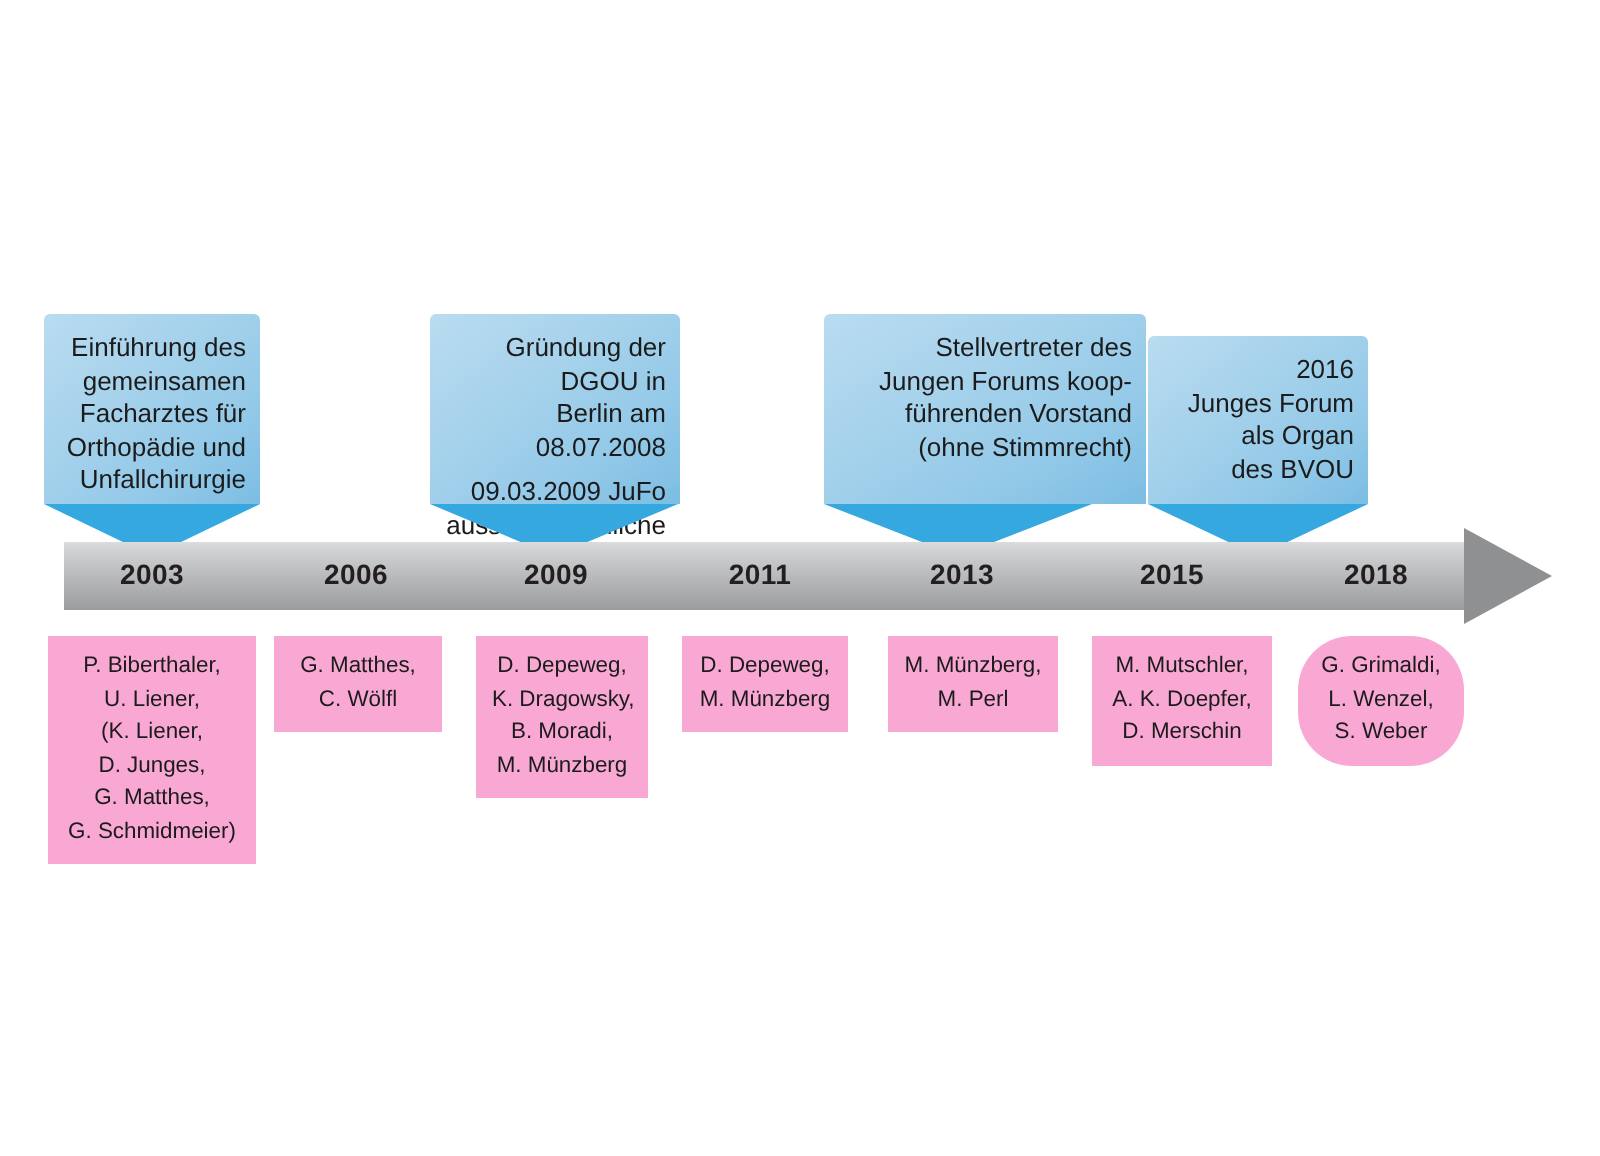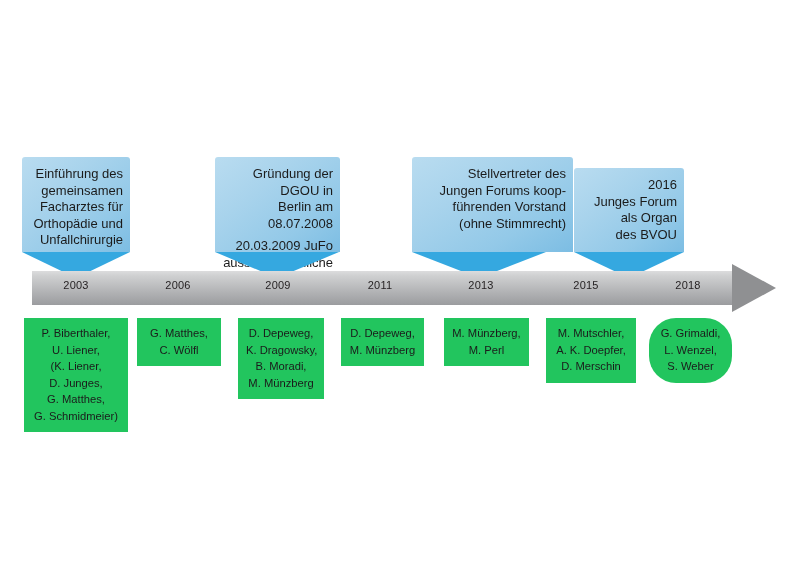--- a/index.html
+++ b/index.html
@@ -46,22 +46,22 @@
     border-top: 24px solid transparent;
     border-bottom: 24px solid transparent;
     border-left: 44px solid #8f9092;
   }
 
   .year-label {
     position: absolute;
     top: 279px;
     width: 86px;
     text-align: center;
-    font-size: 11px;
-    font-weight: normal;
+    font-size: 14px;
+    font-weight: bold;
     color: #231f20;
     letter-spacing: 0.2px;
   }
 
   
   .callout {
     position: absolute;
   }
   .callout .callout-body {
     background: linear-gradient(to bottom right, #b9dcf0 0%, #a8d3ec 35%, #93c9e8 72%, #7cbde3 100%);
@@ -95,21 +95,21 @@
   .callout .callout-point.w125::before { border-left-width: 62.5px; border-right-width: 62.5px; }
   .callout .callout-point.w135::before { border-left-width: 67.5px; border-right-width: 67.5px; }
   .callout .callout-point.w110::before { border-left-width: 55px; border-right-width: 55px; }
 
   .callout-line { display: block; }
   .callout-gap { display: block; height: 6px; }
 
   
   .name-box {
     position: absolute;
-    background: #22c55e;
+    background: #f9a8d4;
     box-sizing: border-box;
     padding: 7px 8px 8px 8px;
     text-align: center;
     font-size: 11.2px;
     line-height: 16.5px;
     color: #1b1b1b;
   }
   .name-line { display: block; white-space: nowrap; }
 </style>
 </head>
@@ -126,21 +126,21 @@
       <span class="callout-line">Unfallchirurgie</span>
     </div>
     <div class="callout-point w108"></div>
   </div>
 
   <div class="callout" style="left:215px; top:157px; width:125px;">
     <div class="callout-body" style="height:95px;">
       <span class="callout-line">Gründung der DGOU in</span>
       <span class="callout-line">Berlin am 08.07.2008</span>
       <span class="callout-gap"></span>
-      <span class="callout-line">20.03.2009 JuFo</span>
+      <span class="callout-line">09.03.2009 JuFo</span>
       <span class="callout-line">ausschussähnliche</span>
       <span class="callout-line">AG der DGOU</span>
     </div>
     <div class="callout-point w125"></div>
   </div>
 
   <div class="callout" style="left:412px; top:157px; width:161px;">
     <div class="callout-body" style="height:95px;">
       <span class="callout-line">Stellvertreter des</span>
       <span class="callout-line">Jungen Forums koop-</span>

